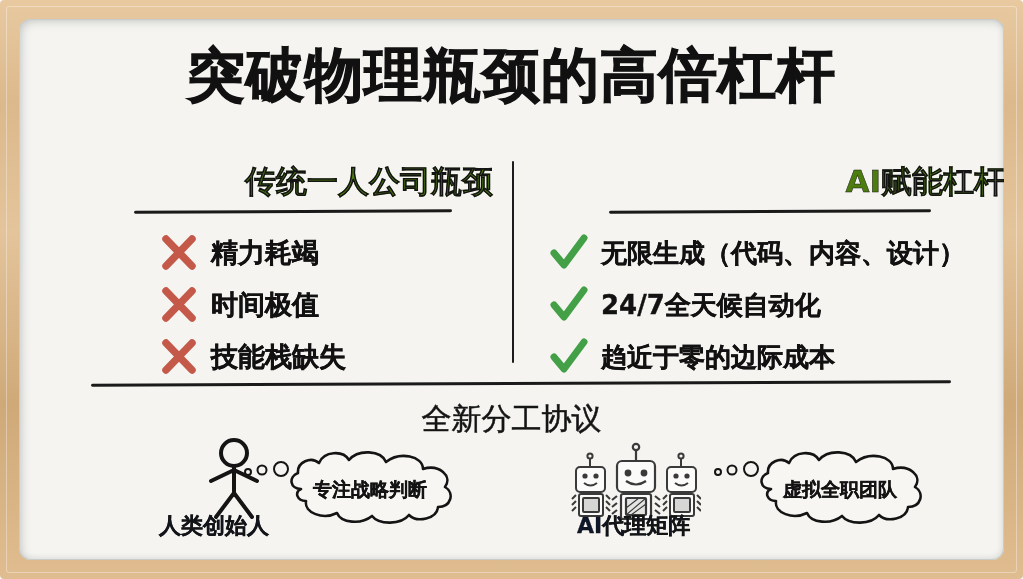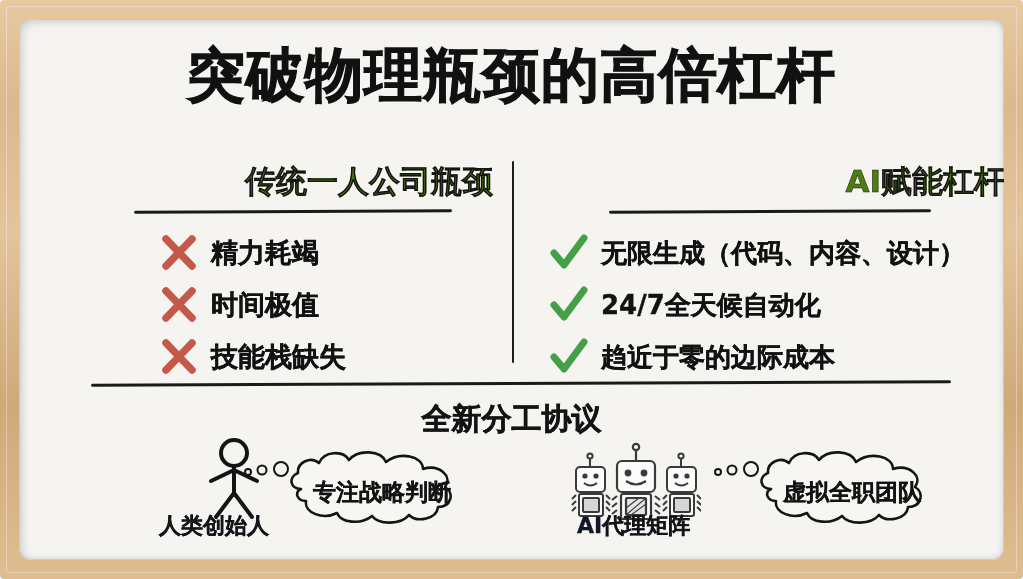--- a/index.html
+++ b/index.html
@@ -142,21 +142,21 @@
 
   
   #bottom-heading {
     position: absolute;
     left: 0;
     top: 380px;
     width: 100%;
     text-align: center;
     font-family: "DejaVu Sans", "Liberation Sans", sans-serif;
     font-size: 30px;
-    font-weight: bold;
+    font-weight: normal;
     color: #141414;
     -webkit-text-stroke: 0.5px #141414;
     white-space: nowrap;
   }
 
   .actor-block {
     position: absolute;
     top: 418px;
   }
   #human-actor { left: 120px; width: 370px; }
@@ -185,21 +185,21 @@
   .thought-group {
     position: absolute;
     top: 8px;
   }
   #human-actor .thought-group { left: 102px; }
   #agent-actor .thought-group { left: 162px; }
 
   .bubble-text {
     position: absolute;
     font-family: "DejaVu Sans", "Liberation Sans", sans-serif;
-    font-size: 23px;
+    font-size: 19px;
     font-weight: bold;
     color: #141414;
     -webkit-text-stroke: 0.3px #141414;
     white-space: nowrap;
   }
   #human-actor .bubble-text { left: 72px; top: 32px; }
   #agent-actor .bubble-text { left: 72px; top: 32px; font-family: Liberation Serif, serif; }
 </style>
 </head>
 <body>

